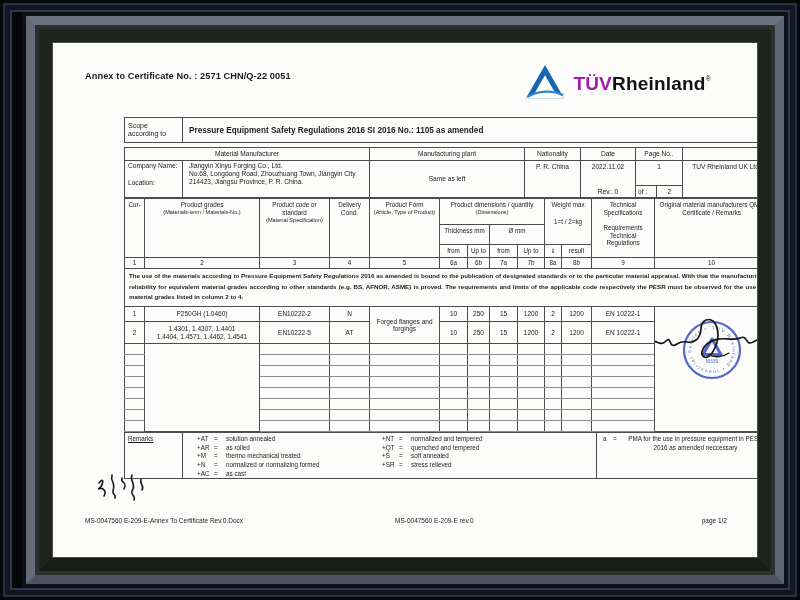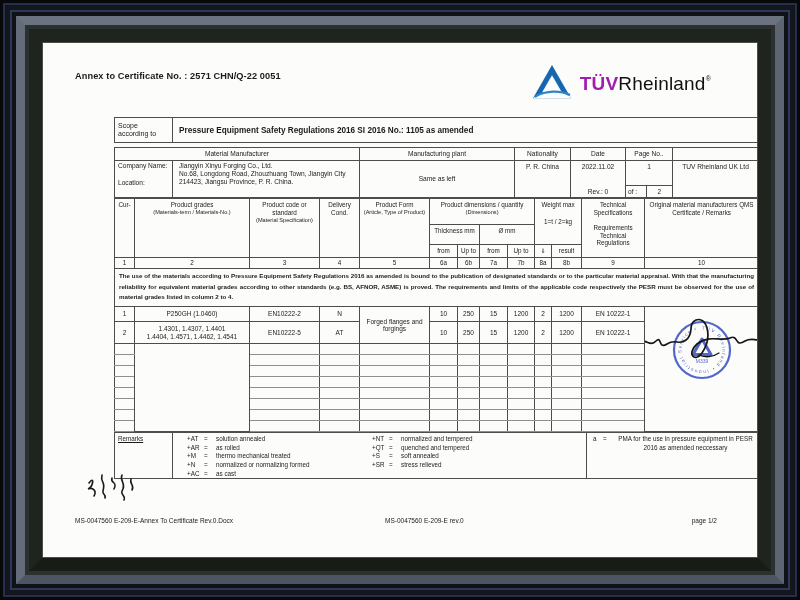--- a/index.html
+++ b/index.html
@@ -4,32 +4,32 @@
 <style>
   html,body{margin:0;padding:0;background:#050608;}
   *{box-sizing:border-box;}
   .scene{width:800px;height:600px;position:relative;font-family:"Liberation Sans",sans-serif;}
   
   .fr{width:100%;height:100%;}
   .fr-a{border:3px solid #07080a;}
   .fr-b{border:2px solid #262e4c;height:100%;}
   .fr-c{border:5px solid #13161c;height:100%;}
   .fr-d{border:2px solid #2e3757;height:100%;}
-  .fr-e{border:4px solid #0e1115;height:100%;}
+  .fr-e{border:4px solid #0e1115;height:100%;margin-left:10px;}
   .fr-f{border:9px solid #5d6472;height:100%;border-top-color:#6b7280;border-left-color:#646b79;border-bottom-color:#4d5462;}
   .fr-g{border:4px solid #2c302e;height:100%;}
   .fr-h{border:13px solid #20241e;height:100%;border-bottom-color:#181c17;}
   .fr-i{border:1px solid #4a4f45;height:100%;}
   .paper{width:100%;height:100%;background:#fcfcfb;position:relative;overflow:hidden;color:#1b1b1b;}
 
   .annex-line{position:absolute;left:32px;top:28px;font-size:9.2px;font-weight:bold;letter-spacing:.1px;}
   .logo{position:absolute;right:46px;top:20px;display:flex;align-items:center;gap:7px;}
   .logo-text{font-size:19px;letter-spacing:.2px;white-space:nowrap;}
   .logo-tuv{font-weight:bold;color:#a21caf;}
-  .logo-rest{font-weight:normal;color:#111;}
+  .logo-rest{font-weight:bold;color:#111;}
   .logo-reg{font-size:7px;vertical-align:9px;color:#111;}
 
   .doc-body{position:absolute;left:29px;top:74px;width:644px;padding-left:42px;}
   table{border-collapse:collapse;table-layout:fixed;width:644px;}
   td,th{border:1px solid #4d4d4d;padding:0 2px;font-weight:normal;vertical-align:middle;overflow:hidden;}
   .scope-table{margin-bottom:4px;}
   .scope-table td{height:25px;}
   .scope-label{font-size:7px;line-height:1.15;padding-left:3px;}
   .scope-value{font-size:8.2px;font-weight:bold;padding-left:6px;}
 

